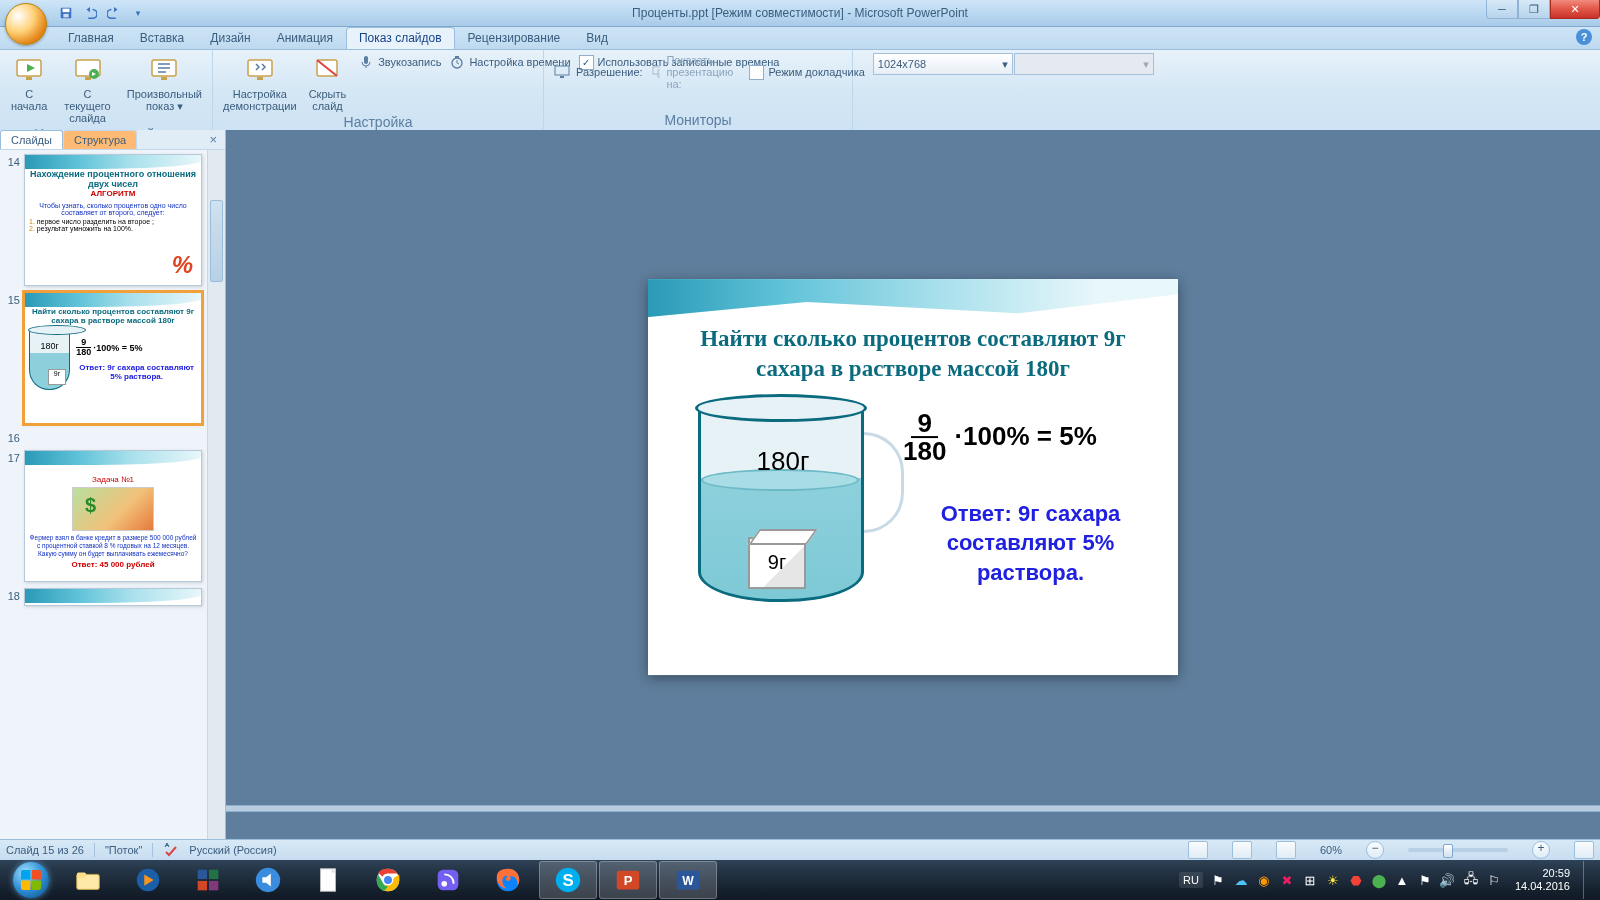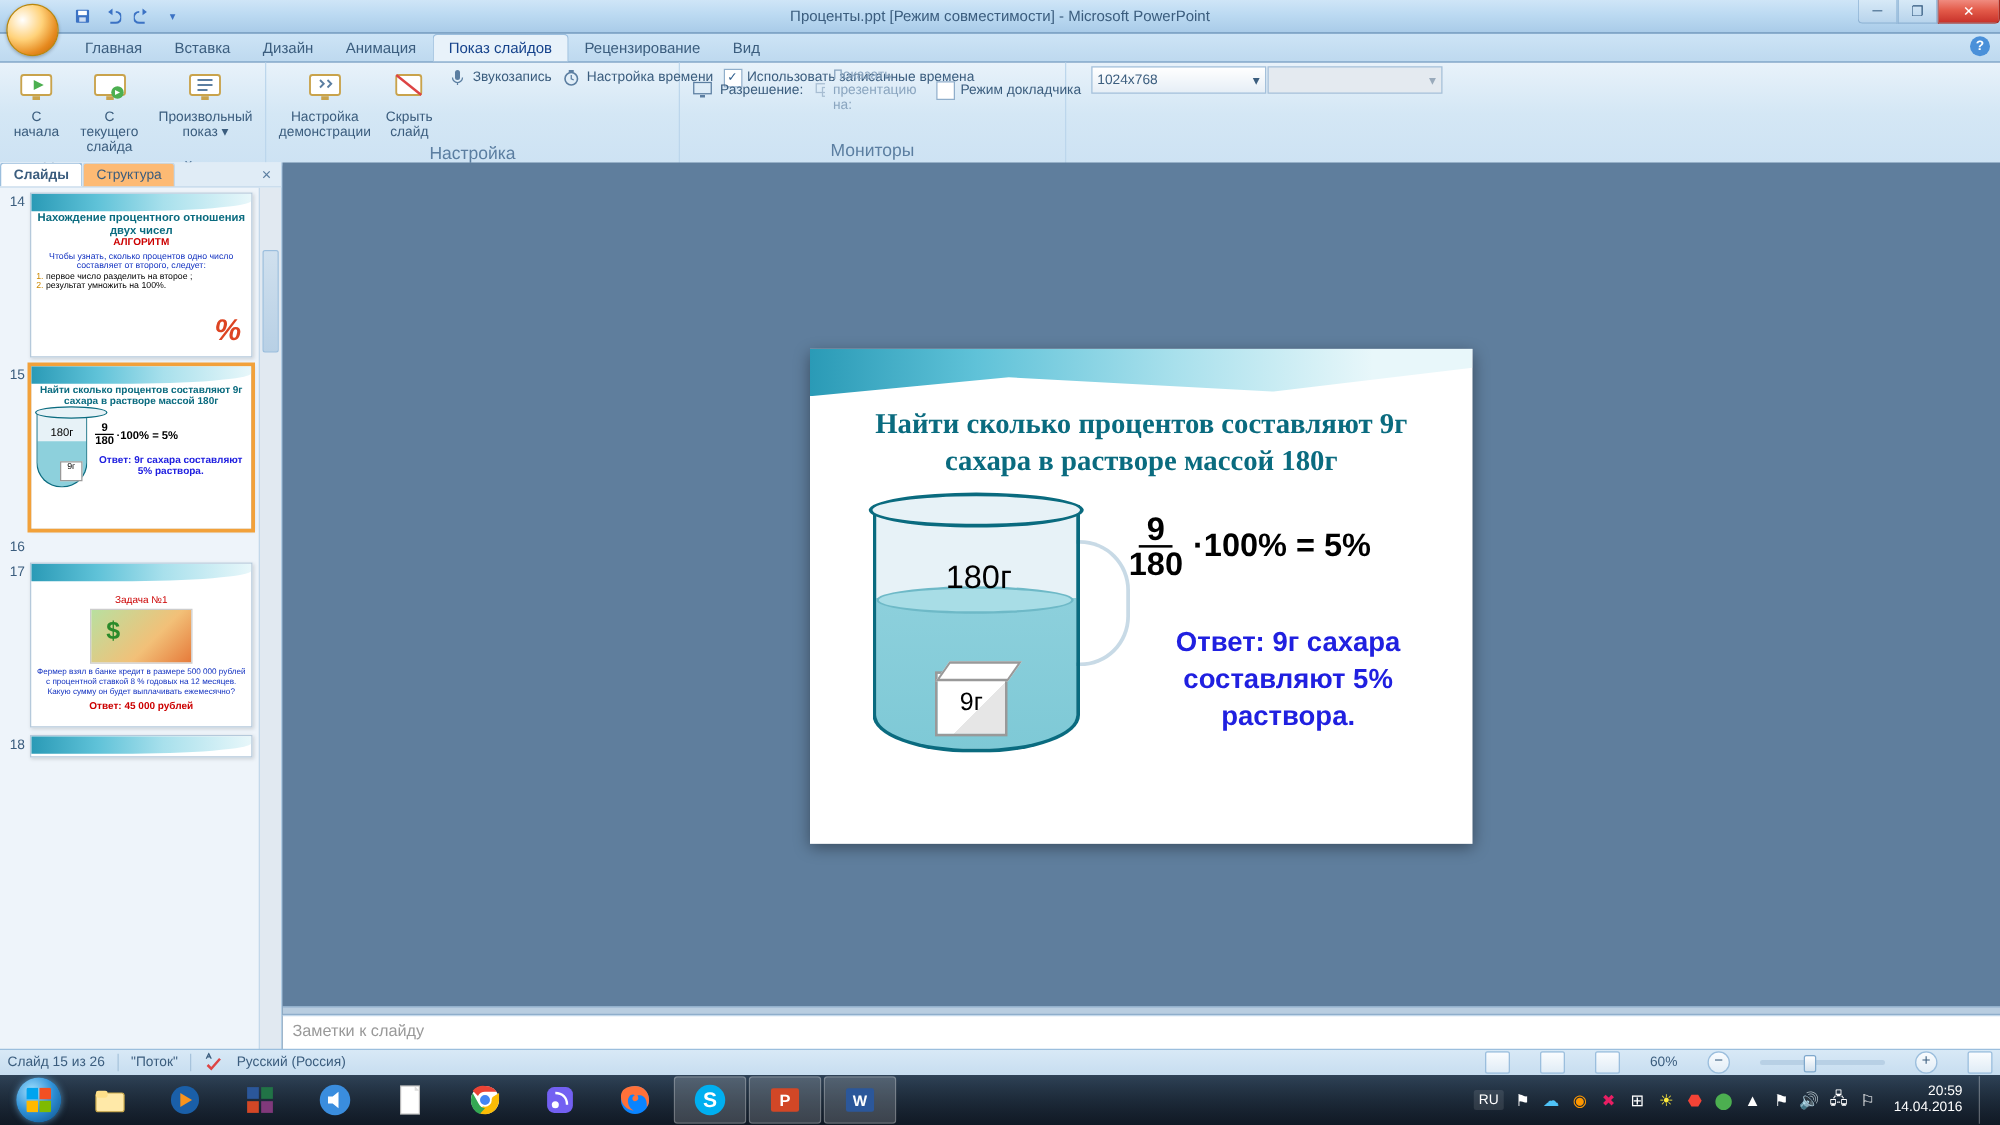--- a/index.html
+++ b/index.html
@@ -34,21 +34,21 @@
 .chk{width:13px;height:13px;border:1px solid #8faecb;background:#fff;display:inline-flex;align-items:center;justify-content:center;font-size:10px;color:#2a5a8a}
 .dropdown{width:130px;height:20px;background:linear-gradient(#fff,#e6eef6);border:1px solid #a4c0da;display:flex;align-items:center;padding:0 4px;font-size:11px;color:#3b5d7e;justify-content:space-between}
 .dropdown.disabled{background:#e4eaf0;color:#9ab}
 .lblrow{display:flex;align-items:center;gap:6px;padding:2px 4px;font-size:11px;color:#3b5d7e}
 .lblrow.disabled{color:#8ba6c0}
 
 .work{position:absolute;top:130px;left:0;right:0;bottom:60px;display:flex}
 .sidepane{width:225px;background:#eef4fa;border-right:1px solid #9bbedd;display:flex;flex-direction:column}
 .sidetabs{display:flex;background:#e0ecf6;border-bottom:1px solid #c3d8ea;font-size:11px;position:relative}
 .stab{padding:3px 10px;border:1px solid #c3d8ea;border-bottom:none;border-radius:3px 3px 0 0;color:#3b5d7e;background:#fdba74}
-.stab.active{background:#fff;border-color:#9bbedd;font-weight:bold}
+.stab.active{background:#fff;border-color:#9bbedd;font-weight:normal}
 .stab-close{position:absolute;right:4px;top:2px;color:#5b7ea1;font-size:13px;padding:0 4px}
 .thumbs{flex:1;overflow:hidden;padding:4px 2px 4px 4px;position:relative}
 .thumb{display:flex;gap:4px;margin-bottom:6px}
 .thumb-num{width:16px;text-align:right;font-size:11px;color:#3b5d7e;padding-top:2px}
 .thumb-slide{width:178px;height:132px;background:#fff;border:1px solid #b5c9db;box-shadow:1px 1px 3px rgba(0,0,0,.15);font-size:8px;padding:4px;box-sizing:border-box;position:relative;overflow:hidden}
 .thumb.selected .thumb-slide{outline:3px solid #f2a13a;outline-offset:-1px}
 .thumb-wave{position:absolute;top:0;left:0;right:0;height:14px;background:linear-gradient(90deg,#2a9ab6 0%,#5fc2d8 30%,#a8e0ec 60%,#e8f7fa 100%);border-radius:0 0 60% 0}
 .thumb-scroll{width:17px;position:absolute;right:0;top:0;bottom:0;background:#e1e9f1;border-left:1px solid #c3d8ea}
 .thumb-scroll-thumb{position:absolute;left:2px;right:2px;top:50px;height:80px;background:linear-gradient(#d0e0ee,#b8d0e5);border:1px solid #9bbedd;border-radius:2px}
 
@@ -349,21 +349,20 @@
                 <span class="n">9</span>
                 <span>180</span>
               </span>
             <span>·100% = 5%</span>
           </div>
           <div class="answer">Ответ: 9г сахара составляют 5% раствора.</div>
         </div>
       </div>
     </div>
     <div class="hdivider"></div>
-    <div class="notes">Заметки к слайду</div>
   </div>
 </div>
 
 <div class="status">
   <span>Слайд 15 из 26</span>
   <span class="sep"></span>
   <span>"Поток"</span>
   <span class="sep"></span>
   <svg class="spell-check" viewBox="0 0 16 16">
       <path d="M3 10l3 3 7-8" stroke="#d44" stroke-width="2" fill="none"></path>

